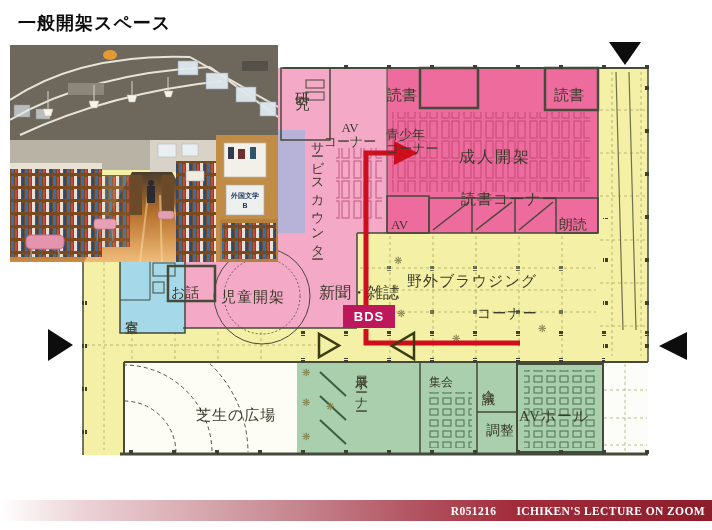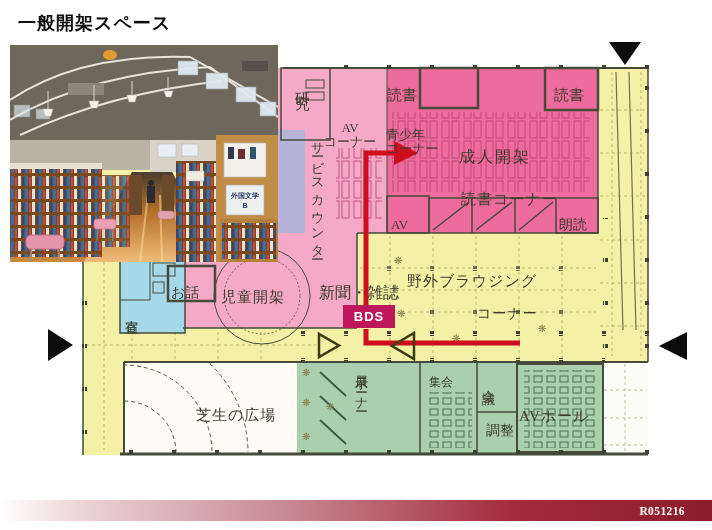--- a/index.html
+++ b/index.html
@@ -313,13 +313,14 @@
       <rect x="84" y="174" width="22" height="10" rx="3" fill="#e8a0b4" stroke="#c0708a" stroke-width="0.7"></rect>
       <rect x="148" y="166" width="16" height="8" rx="3" fill="#e0a0b0" stroke="#c0708a" stroke-width="0.5"></rect>
     </g>
   </svg>
 </div>
 
 <h1 id="slide-title">一般開架スペース</h1>
 
 <div id="footer-bar">
   <span id="footer-code">R051216</span>
+  <span id="footer-title">ICHIKEN'S LECTURE ON ZOOM</span>
 </div>
 
 </body></html>

